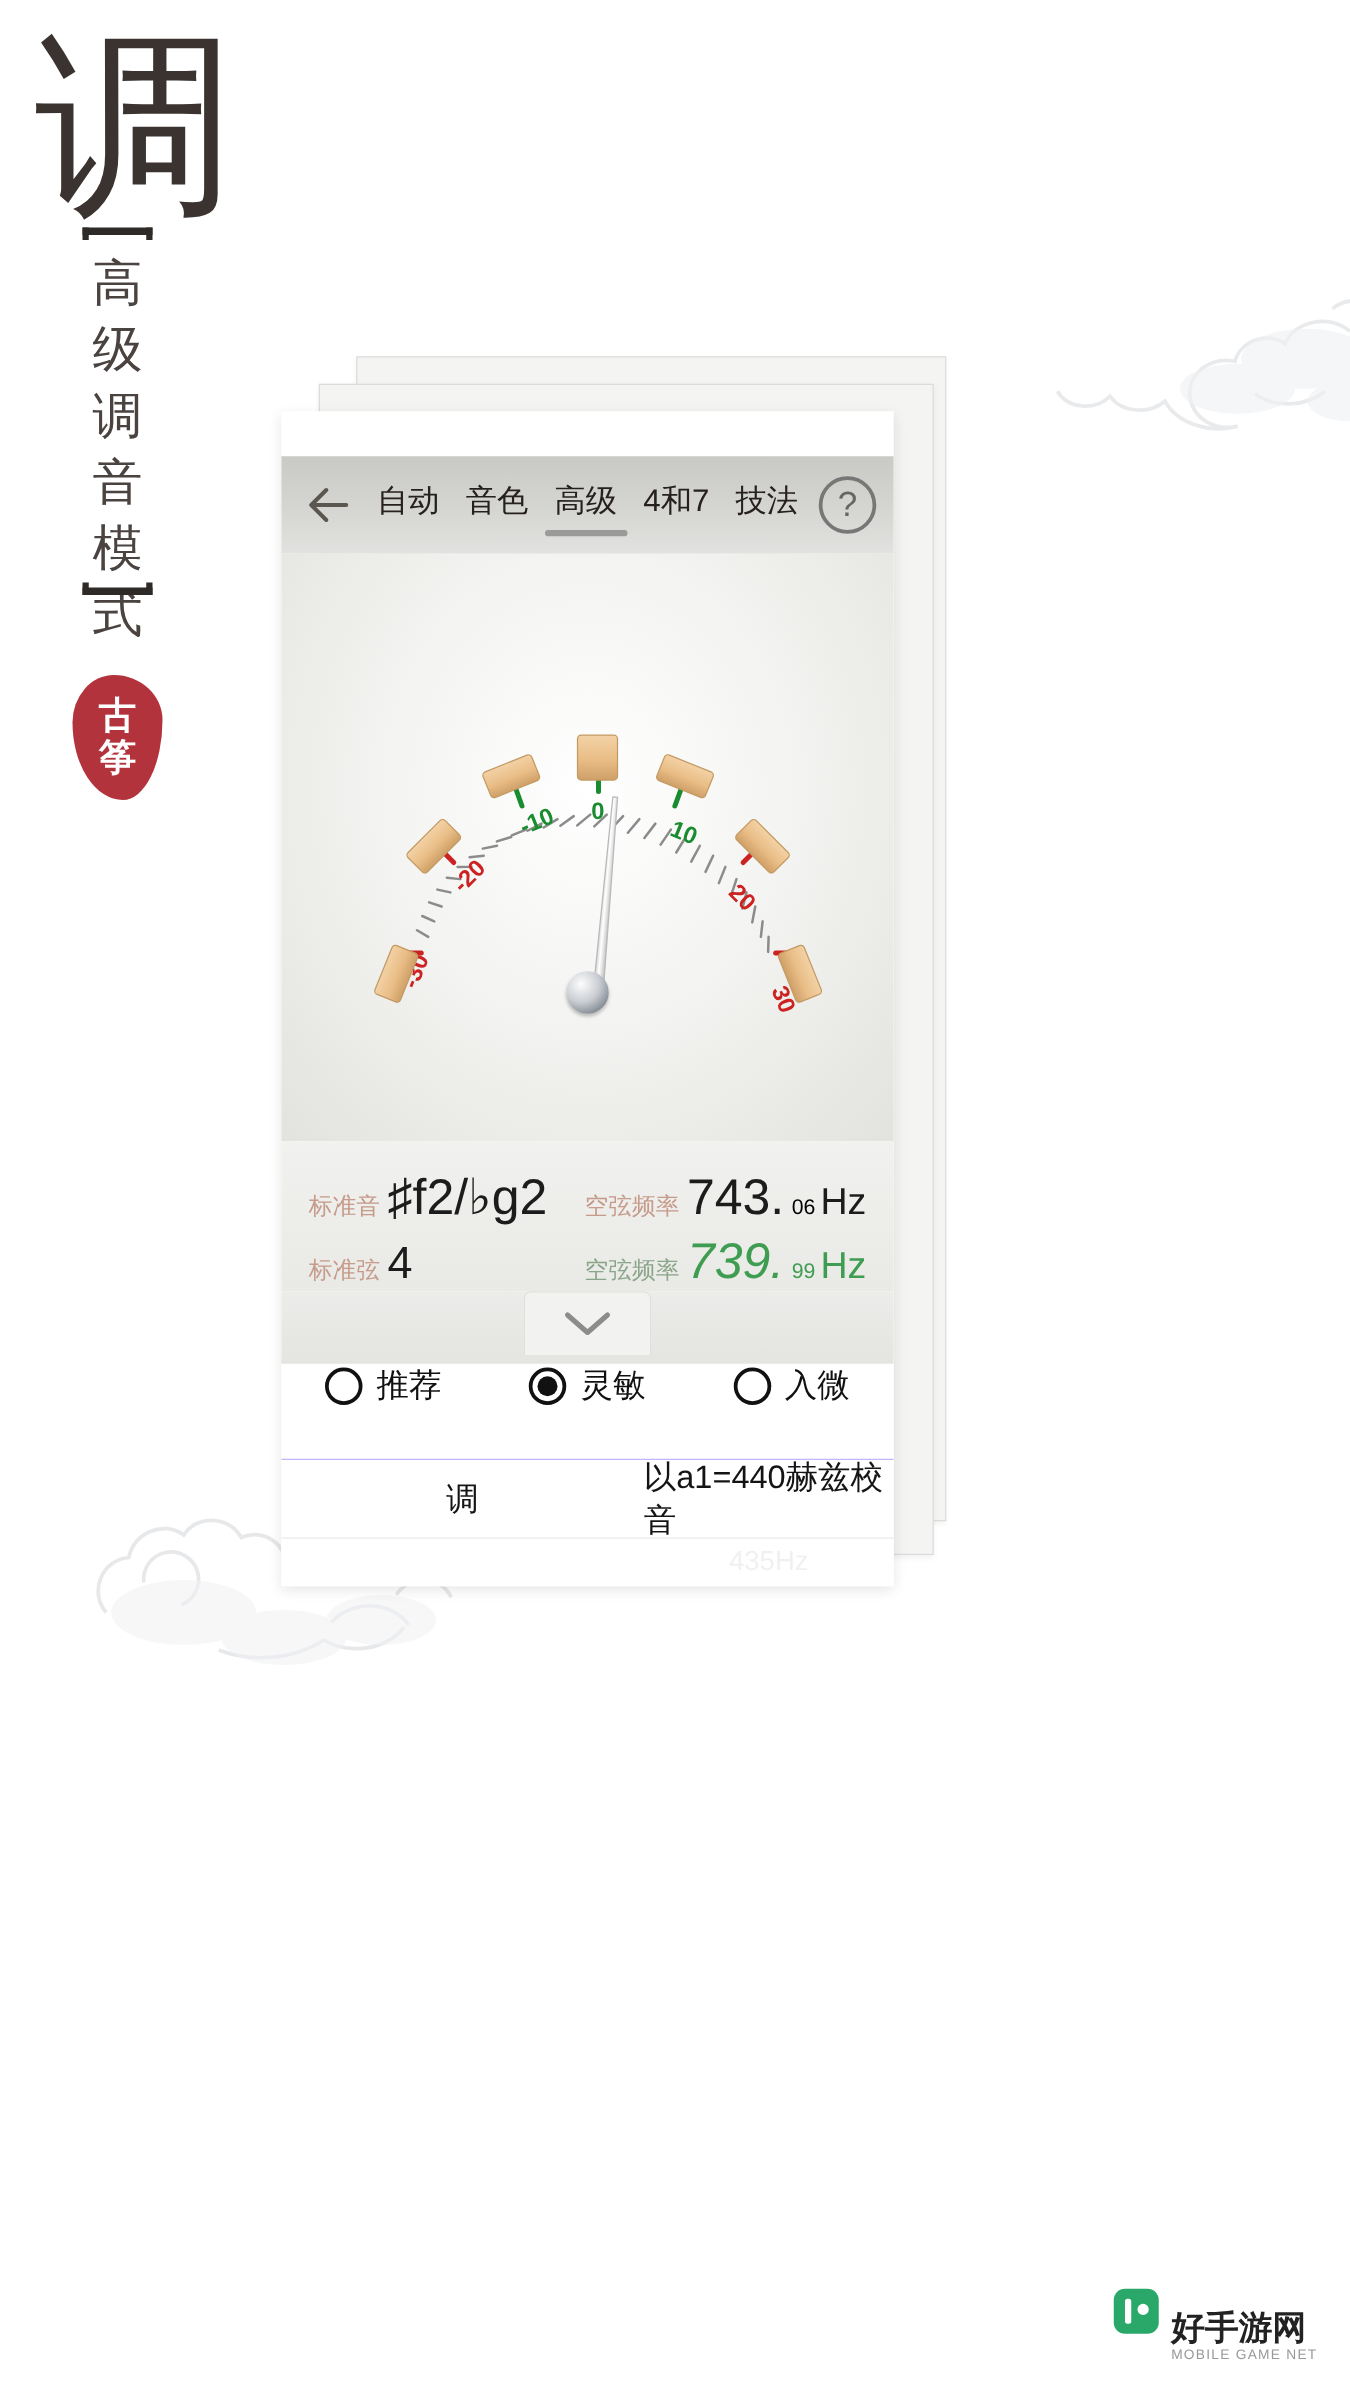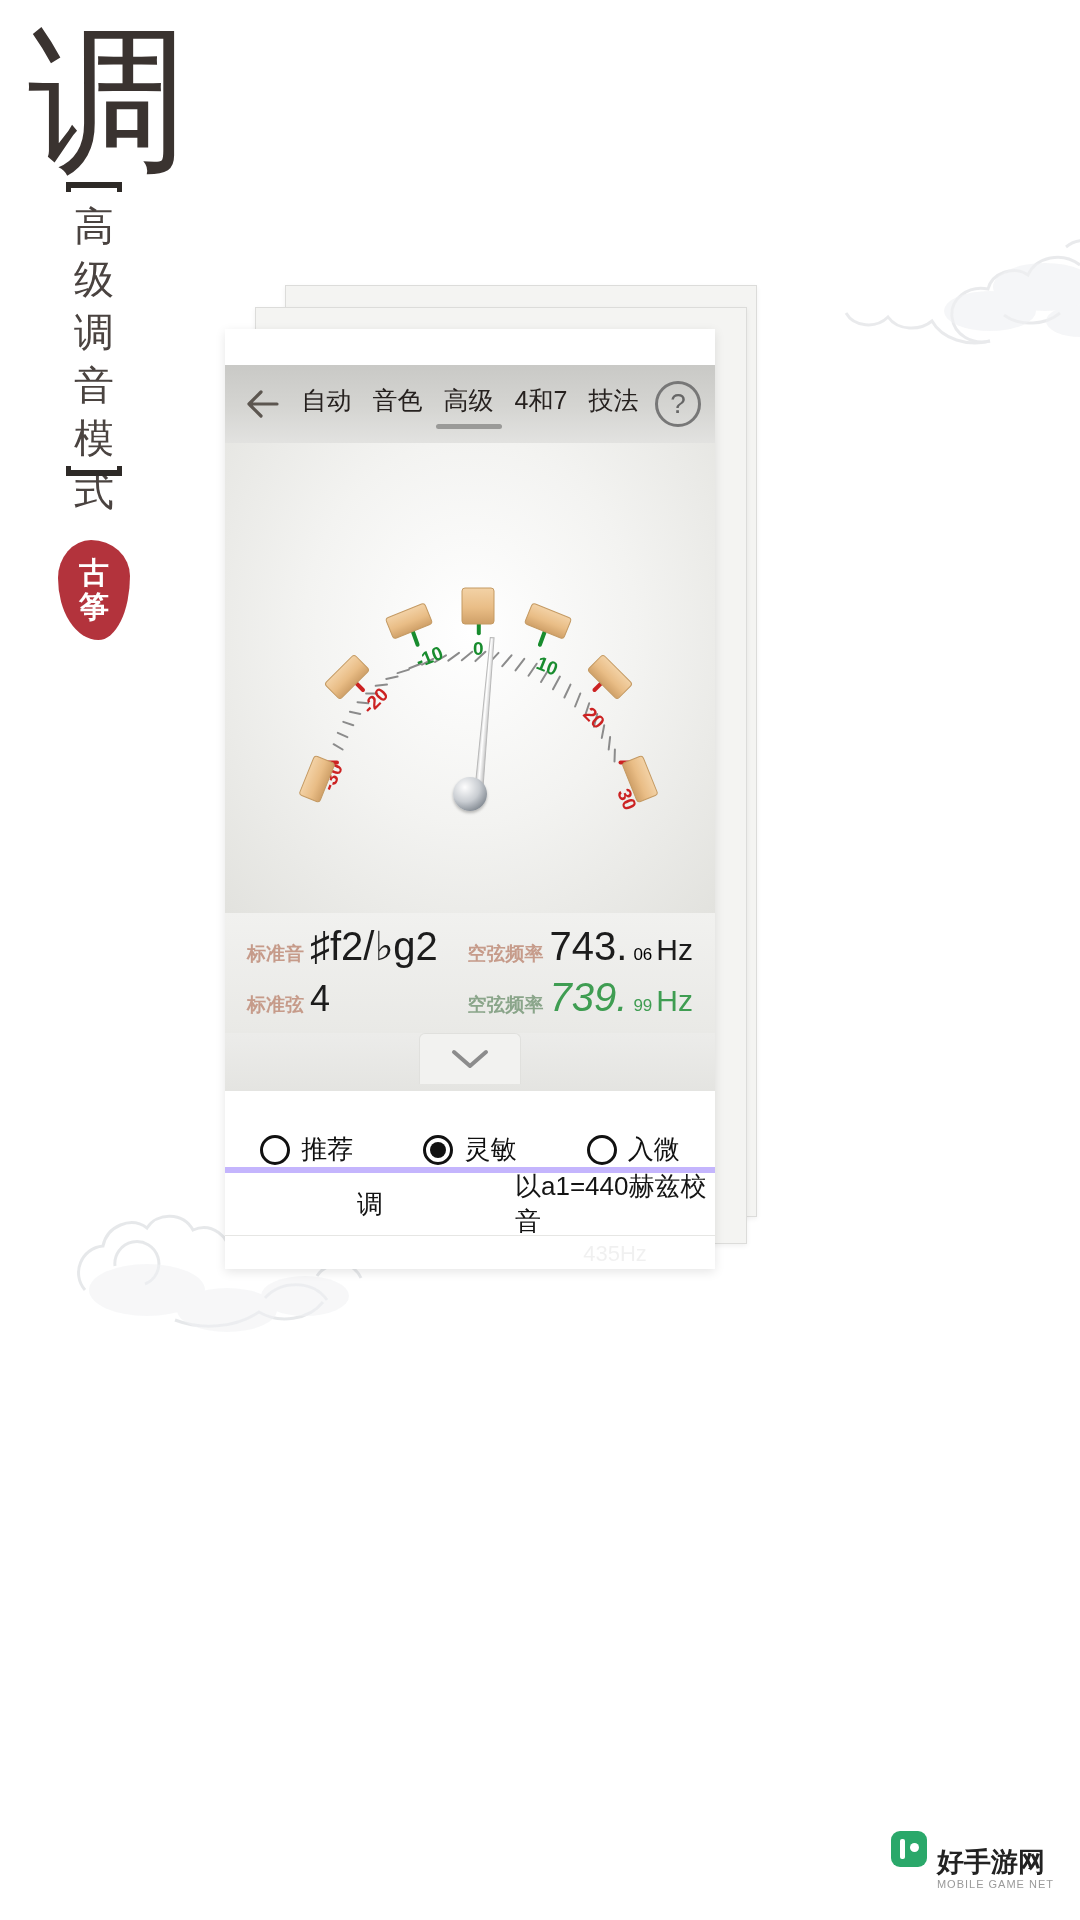--- a/index.html
+++ b/index.html
@@ -96,43 +96,43 @@
     background:radial-gradient(circle at 35% 30%,#fdfdfd 0%,#c9cdd2 45%,#8a9199 75%,#6d747c 100%);
     box-shadow:0 2px 3px rgba(0,0,0,.25);
   }
 
   
   .readout{
     position:relative;background:linear-gradient(180deg,#f1f1ef 0%,#e9e9e6 100%);
     padding:6px 22px 10px;box-sizing:border-box;
   }
   .rdline{display:flex;align-items:baseline;height:52px;}
-  .lbl{font-size:19px;color:#c69b8a;white-space:nowrap;font-weight:bold;}
+  .lbl{font-size:19px;color:#c69b8a;white-space:nowrap;}
   .lbl.g{color:#8aa58a;}
-  .val{font-size:40px;color:#1c1c1c;font-weight:400;margin:4px 6px;}
+  .val{font-size:40px;color:#1c1c1c;font-weight:400;margin:16px 6px;}
   .val.small{font-size:36px;}
   .val.green{color:#3f9d52;font-style:italic;}
   .dec{font-size:17px;}
   .unit{font-size:30px;color:#1c1c1c;margin-left:4px;}
   .unit.green{color:#3f9d52;}
   .spacer{flex:1;}
 
   .chevbar{
     position:relative;height:58px;background:linear-gradient(180deg,#ececea 0%,#e4e4e1 100%);
   }
   .chevbox{
     position:absolute;left:50%;transform:translateX(-50%);top:0;
     width:100px;height:50px;background:#f2f2f0;border:1px solid #e0e0dd;border-bottom:none;
     border-radius:6px 6px 0 0;display:flex;align-items:center;justify-content:center;cursor:pointer;
   }
 
   
   .radiorow{
-    display:flex;align-items:flex-end;justify-content:space-around;
-    height:76px;background:#fff;border-bottom:6px solid #c4b5fd;
+    display:flex;align-items:flex-start;justify-content:space-around;
+    height:76px;background:#fff;border-bottom:1px solid #c4b5fd;
   }
   .radio{display:flex;align-items:center;gap:11px;cursor:pointer;}
   .dot{width:30px;height:30px;border:3px solid #111;border-radius:50%;box-sizing:border-box;
        display:flex;align-items:center;justify-content:center;}
   .dot.on:after{content:"";width:16px;height:16px;border-radius:50%;background:#111;}
   .radio .rl{font-size:26px;color:#111;}
 
   
   .tblhead{
     display:flex;align-items:center;height:62px;background:#fff;border-bottom:1px solid #e6e6e4;

